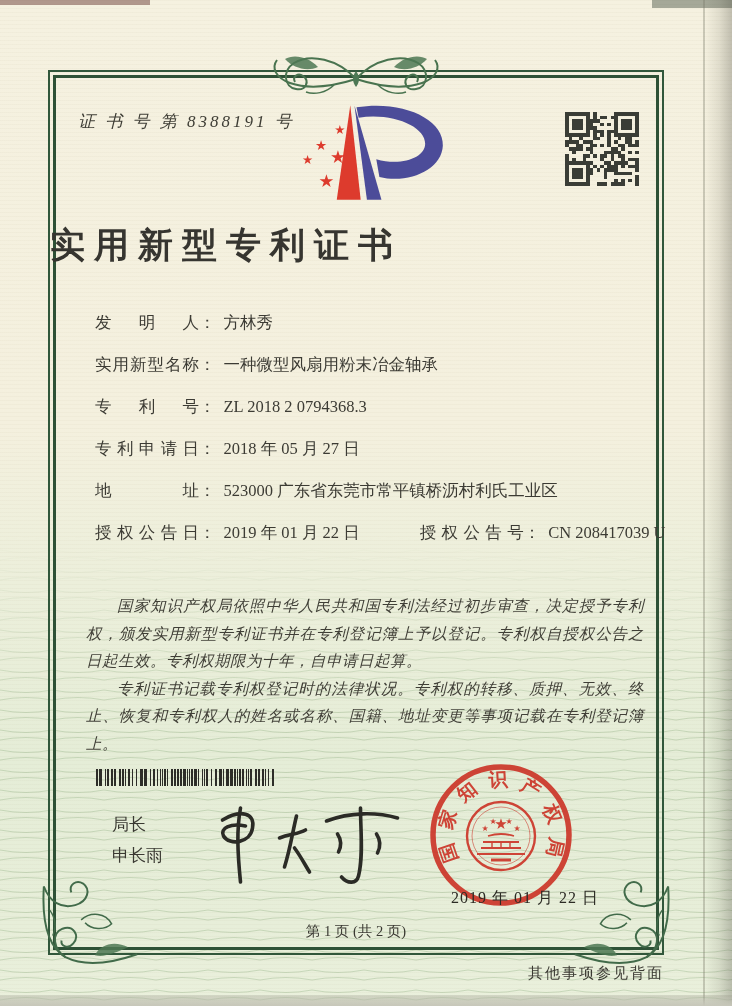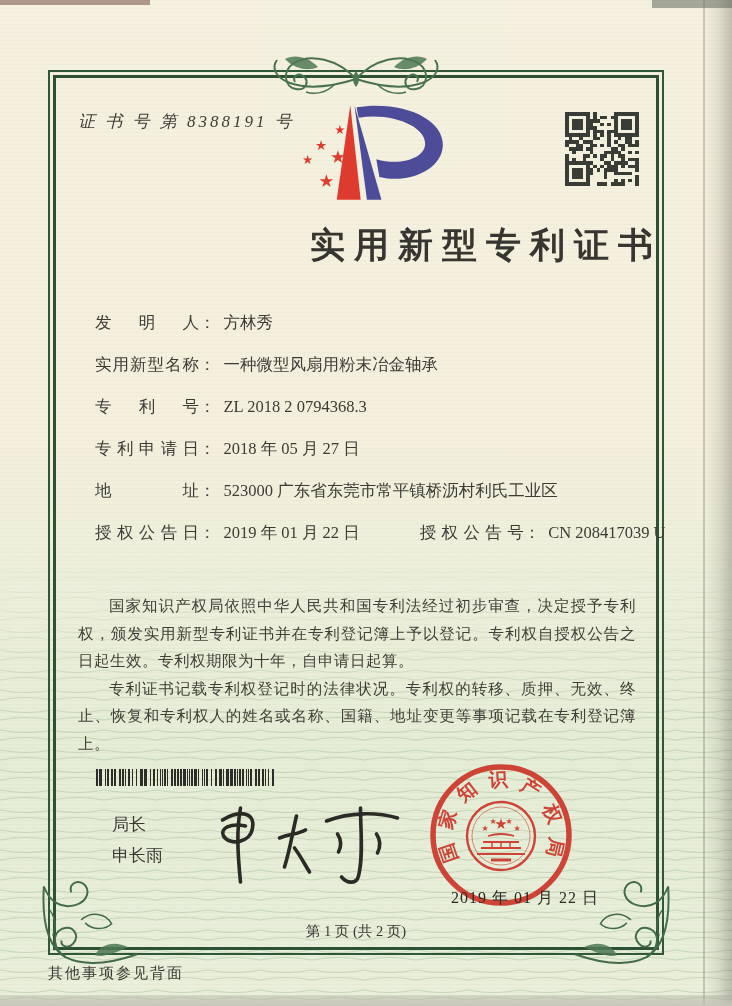--- a/index.html
+++ b/index.html
@@ -16,38 +16,38 @@
     -webkit-mask-image:linear-gradient(180deg,transparent 0,#000 170px);
     mask-image:linear-gradient(180deg,transparent 0,#000 170px);}
   .frame{
     position:absolute;left:48px;top:70px;width:616px;height:885px;
     border:2px solid #31573b;
   }
   .frame-inner{position:absolute;inset:3px;border:3px solid #2e5136;pointer-events:none;}
   .cert-no{position:absolute;left:28px;top:38px;font-size:17px;letter-spacing:3px;color:#3e3d35;font-style:italic;}
   .logo{position:absolute;left:234px;top:28px;}
   .qr{position:absolute;left:515px;top:40px;width:74px;height:74px;}
-  .title{position:absolute;left:0;top:150px;width:100%;text-align:right;
+  .title{position:absolute;left:0;top:150px;width:100%;text-align:left;
     font-size:35px;font-weight:600;letter-spacing:9px;color:#363530;}
   .fields{position:absolute;left:45px;top:232px;width:540px;font-size:16.5px;color:#3c3b34;}
   .frow{height:42px;padding-top:8px;white-space:nowrap;}
   .flabel{display:inline-block;width:104px;text-align:justify;text-align-last:justify;vertical-align:top;}
   .fcolon{margin-right:8px;}
   .pair2{margin-left:60px;}
-  .paras{position:absolute;left:28px;top:520px;width:558px;font-size:15.5px;
-    line-height:27.5px;text-align:justify;color:#403f37;letter-spacing:0.5px;}
+  .paras{position:absolute;left:36px;top:520px;width:558px;font-size:15.5px;
+    line-height:27.5px;text-align:justify;color:#403f37;letter-spacing:0.5px;font-style:italic;}
   .paras p{margin:0;text-indent:2em;}
   .barcode{position:absolute;left:46px;top:697px;width:182px;height:17px;}
   .commissioner{position:absolute;left:62px;top:737px;font-size:17px;line-height:31px;color:#3a3932;}
   .signature{position:absolute;left:158px;top:718px;}
   .seal{position:absolute;left:376px;top:688px;width:150px;height:150px;opacity:0.92;}
   .seal-date{position:absolute;left:368px;top:816px;width:214px;text-align:center;
     font-size:16px;letter-spacing:1px;color:#2c2b24;}
   .page-note{position:absolute;left:0;top:850px;width:100%;text-align:center;font-size:14.5px;color:#3a3932;}
-  .back-note{position:absolute;left:48px;top:964px;width:616px;text-align:left;font-size:15px;color:#3a3932;letter-spacing:2px;}
+  .back-note{position:absolute;left:48px;top:964px;width:616px;text-align:right;font-size:15px;color:#3a3932;letter-spacing:2px;}
   .orn-top{position:absolute;left:50%;top:-27px;transform:translateX(-50%);}
   .orn-bl{position:absolute;left:-14px;bottom:-14px;}
   .orn-br{position:absolute;right:-14px;bottom:-14px;transform:scaleX(-1);}
   .edge-right{position:absolute;right:0;top:0;width:28px;height:100%;
     background:linear-gradient(90deg,rgba(0,0,0,0) 0,rgba(95,95,82,0.14) 55%,rgba(70,70,60,0.30) 100%);pointer-events:none;}
   .edge-line{position:absolute;left:703px;top:0;width:2px;height:100%;background:rgba(120,120,104,0.35);pointer-events:none;}
   .edge-bottom{position:absolute;left:0;bottom:0;width:100%;height:11px;
     background:linear-gradient(180deg,rgba(140,140,125,0.25),#c7c7ba);pointer-events:none;}
   .mark-tl{position:absolute;left:0;top:0;width:150px;height:5px;background:#5e2a26;opacity:.45;}
   .mark-tr{position:absolute;right:0;top:0;width:80px;height:8px;background:#2c3c2c;opacity:.4;}

